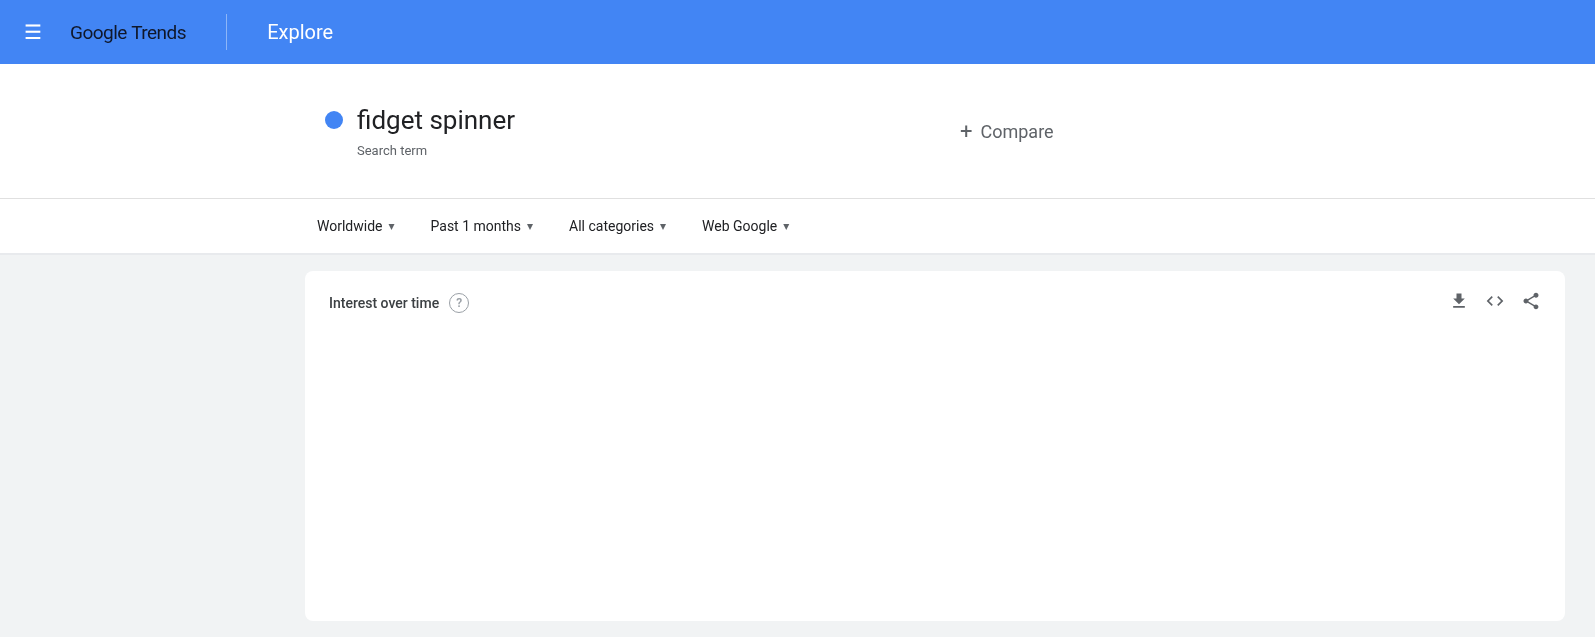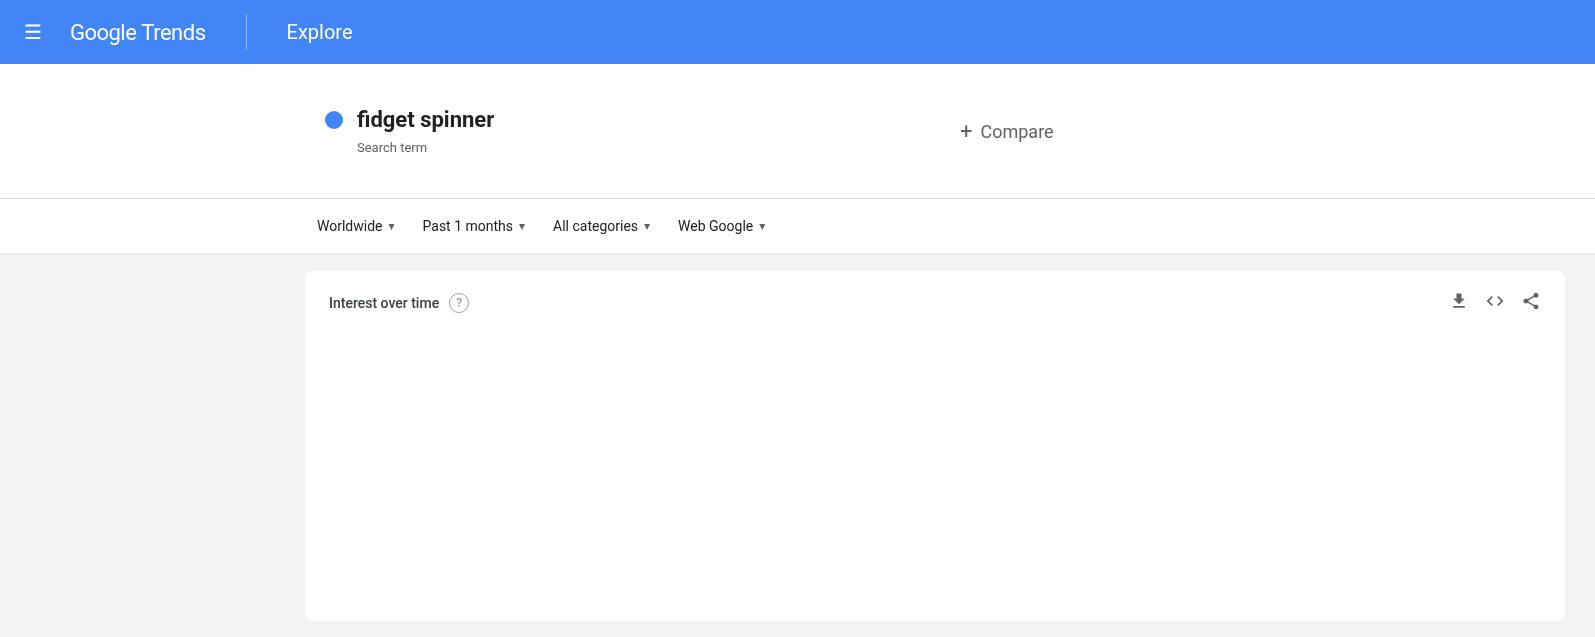--- a/index.html
+++ b/index.html
@@ -19,22 +19,22 @@
       font-size: 20px;
       cursor: pointer;
       padding: 8px;
     }
     .header-logo {
       display: flex;
       align-items: center;
       gap: 0;
     }
     .header-logo-text {
-      font-size: 22px;
-      color: #ffffff;
+      font-size: 19px;
+      color: #0f172a;
       font-weight: 400;
       letter-spacing: -0.5px;
     }
     .header-divider {
       width: 1px;
       height: 36px;
       background: rgba(255,255,255,0.4);
       margin: 0 20px;
     }
     .header-explore {
@@ -66,23 +66,23 @@
       gap: 14px;
     }
     .search-dot {
       width: 18px;
       height: 18px;
       border-radius: 50%;
       background: #4285f4;
       flex-shrink: 0;
     }
     .search-term-text {
-      font-size: 22px;
+      font-size: 26px;
       color: #202124;
-      font-weight: 700;
+      font-weight: 400;
       text-align: right;
     }
     .search-term-type {
       font-size: 13px;
       color: #5f6368;
       margin-left: 32px;
       margin-top: 8px;
     }
     .compare-section {
       display: flex;
@@ -102,21 +102,21 @@
     }
 
     
     .filter-bar {
       background: white;
       height: 56px;
       display: flex;
       align-items: center;
       padding: 0 305px;
       border-bottom: 2px solid #e8eaed;
-      gap: 4px;
+      gap: 12px;
     }
     .filter-dropdown {
       display: flex;
       align-items: center;
       gap: 6px;
       padding: 8px 12px;
       cursor: pointer;
       border-radius: 4px;
       font-size: 14px;
       color: #202124;

